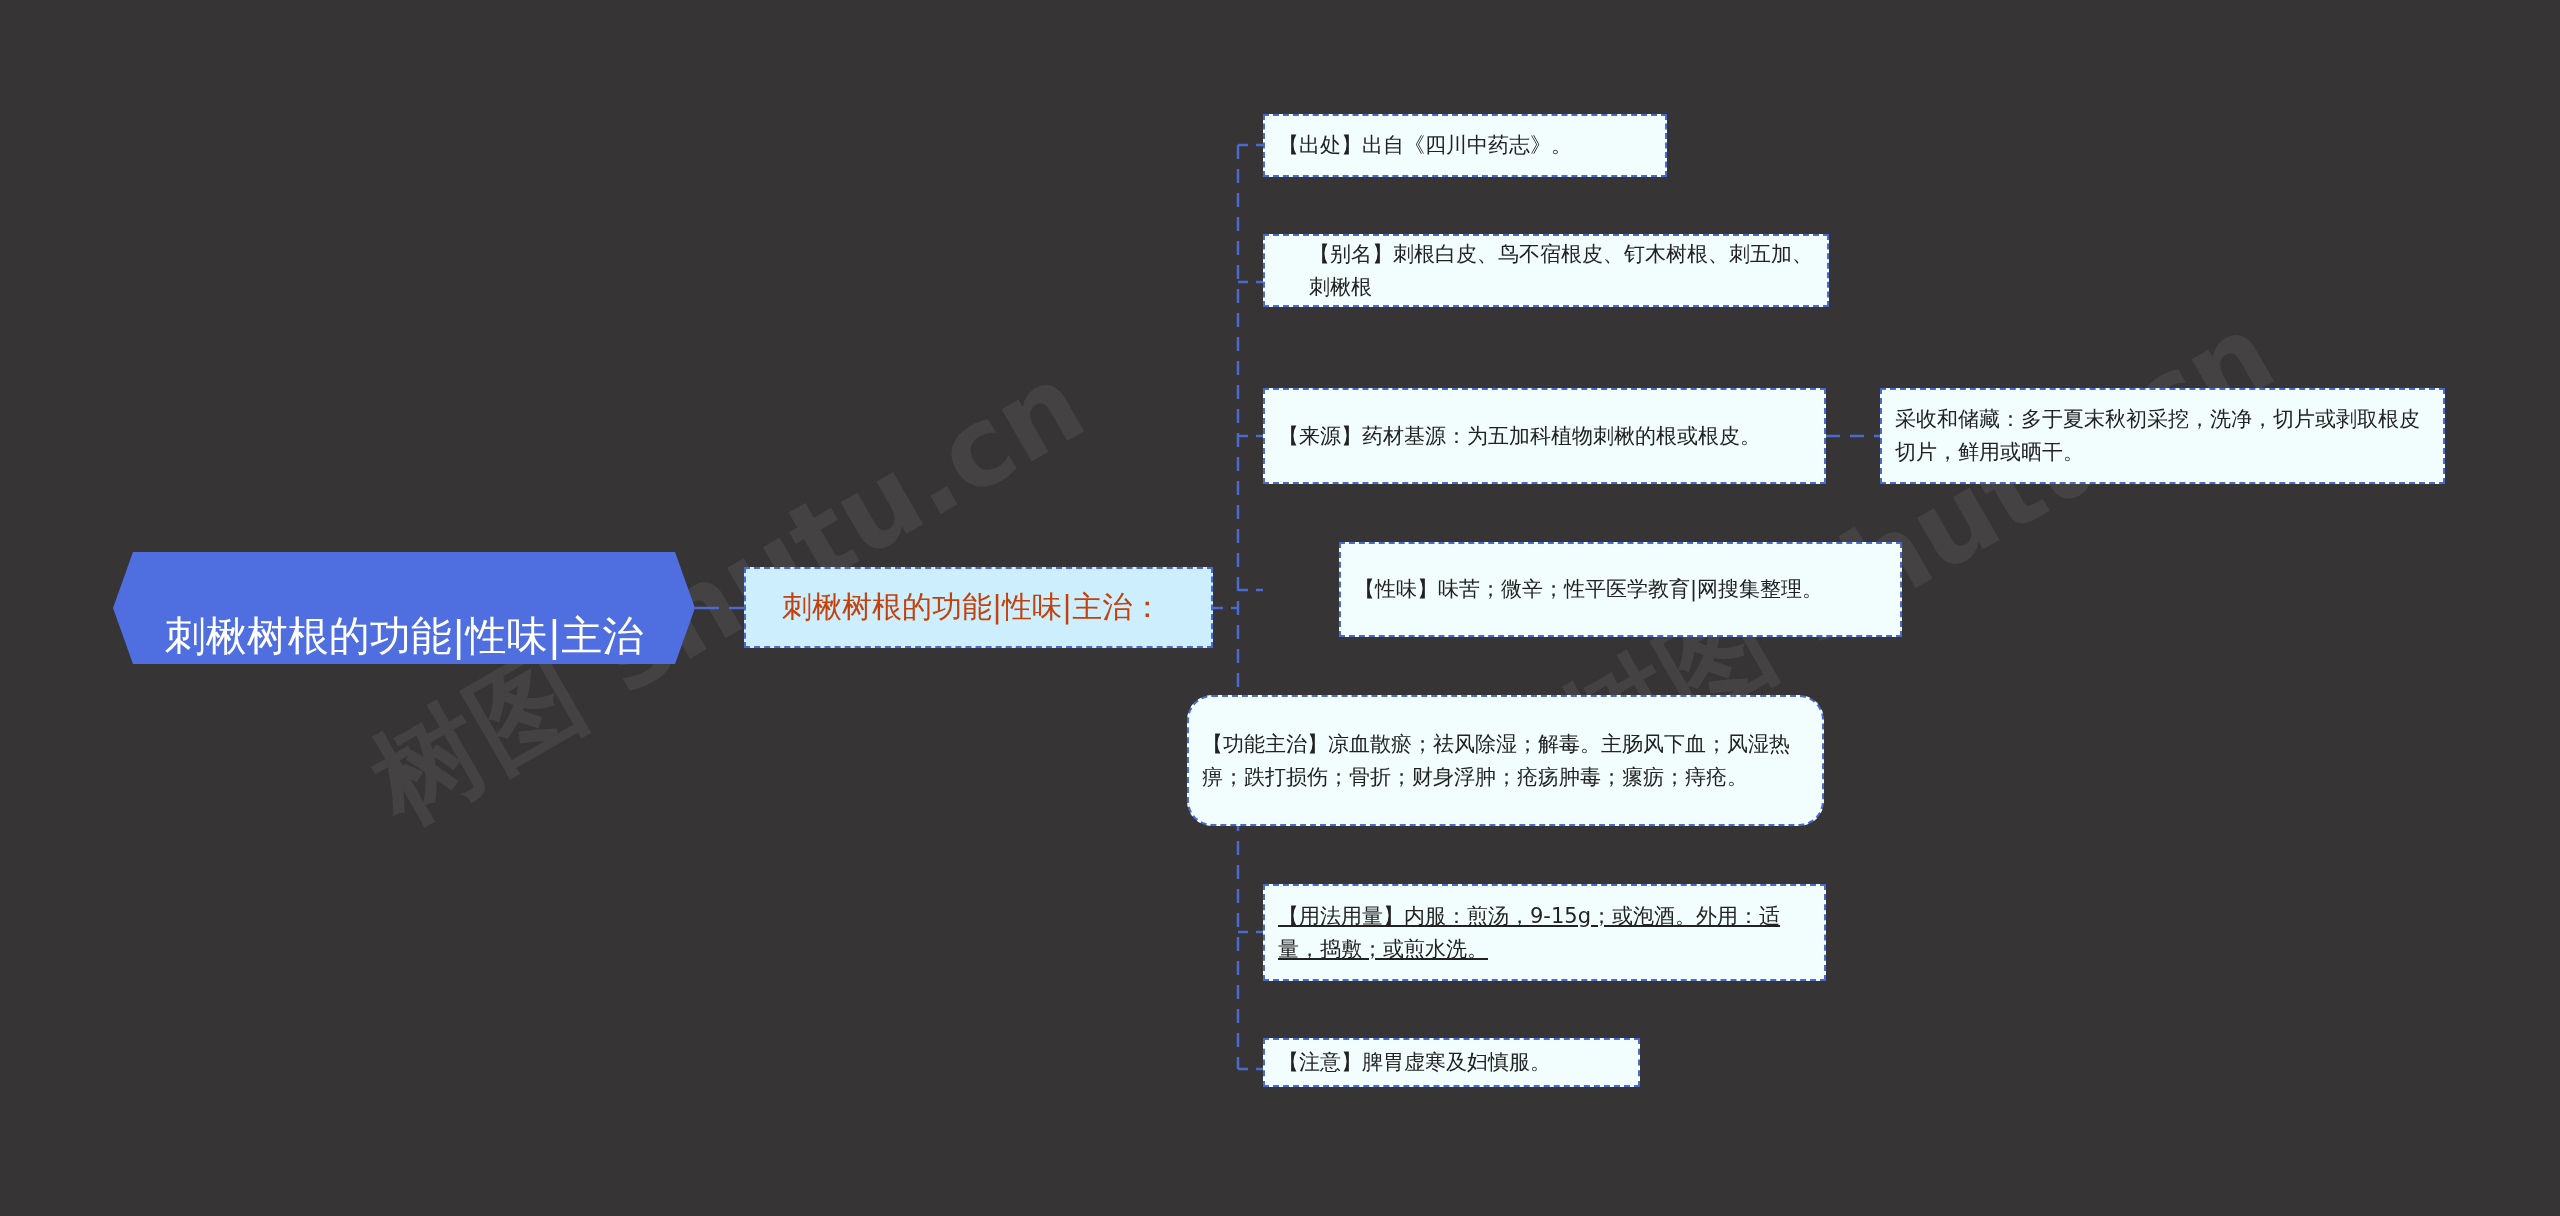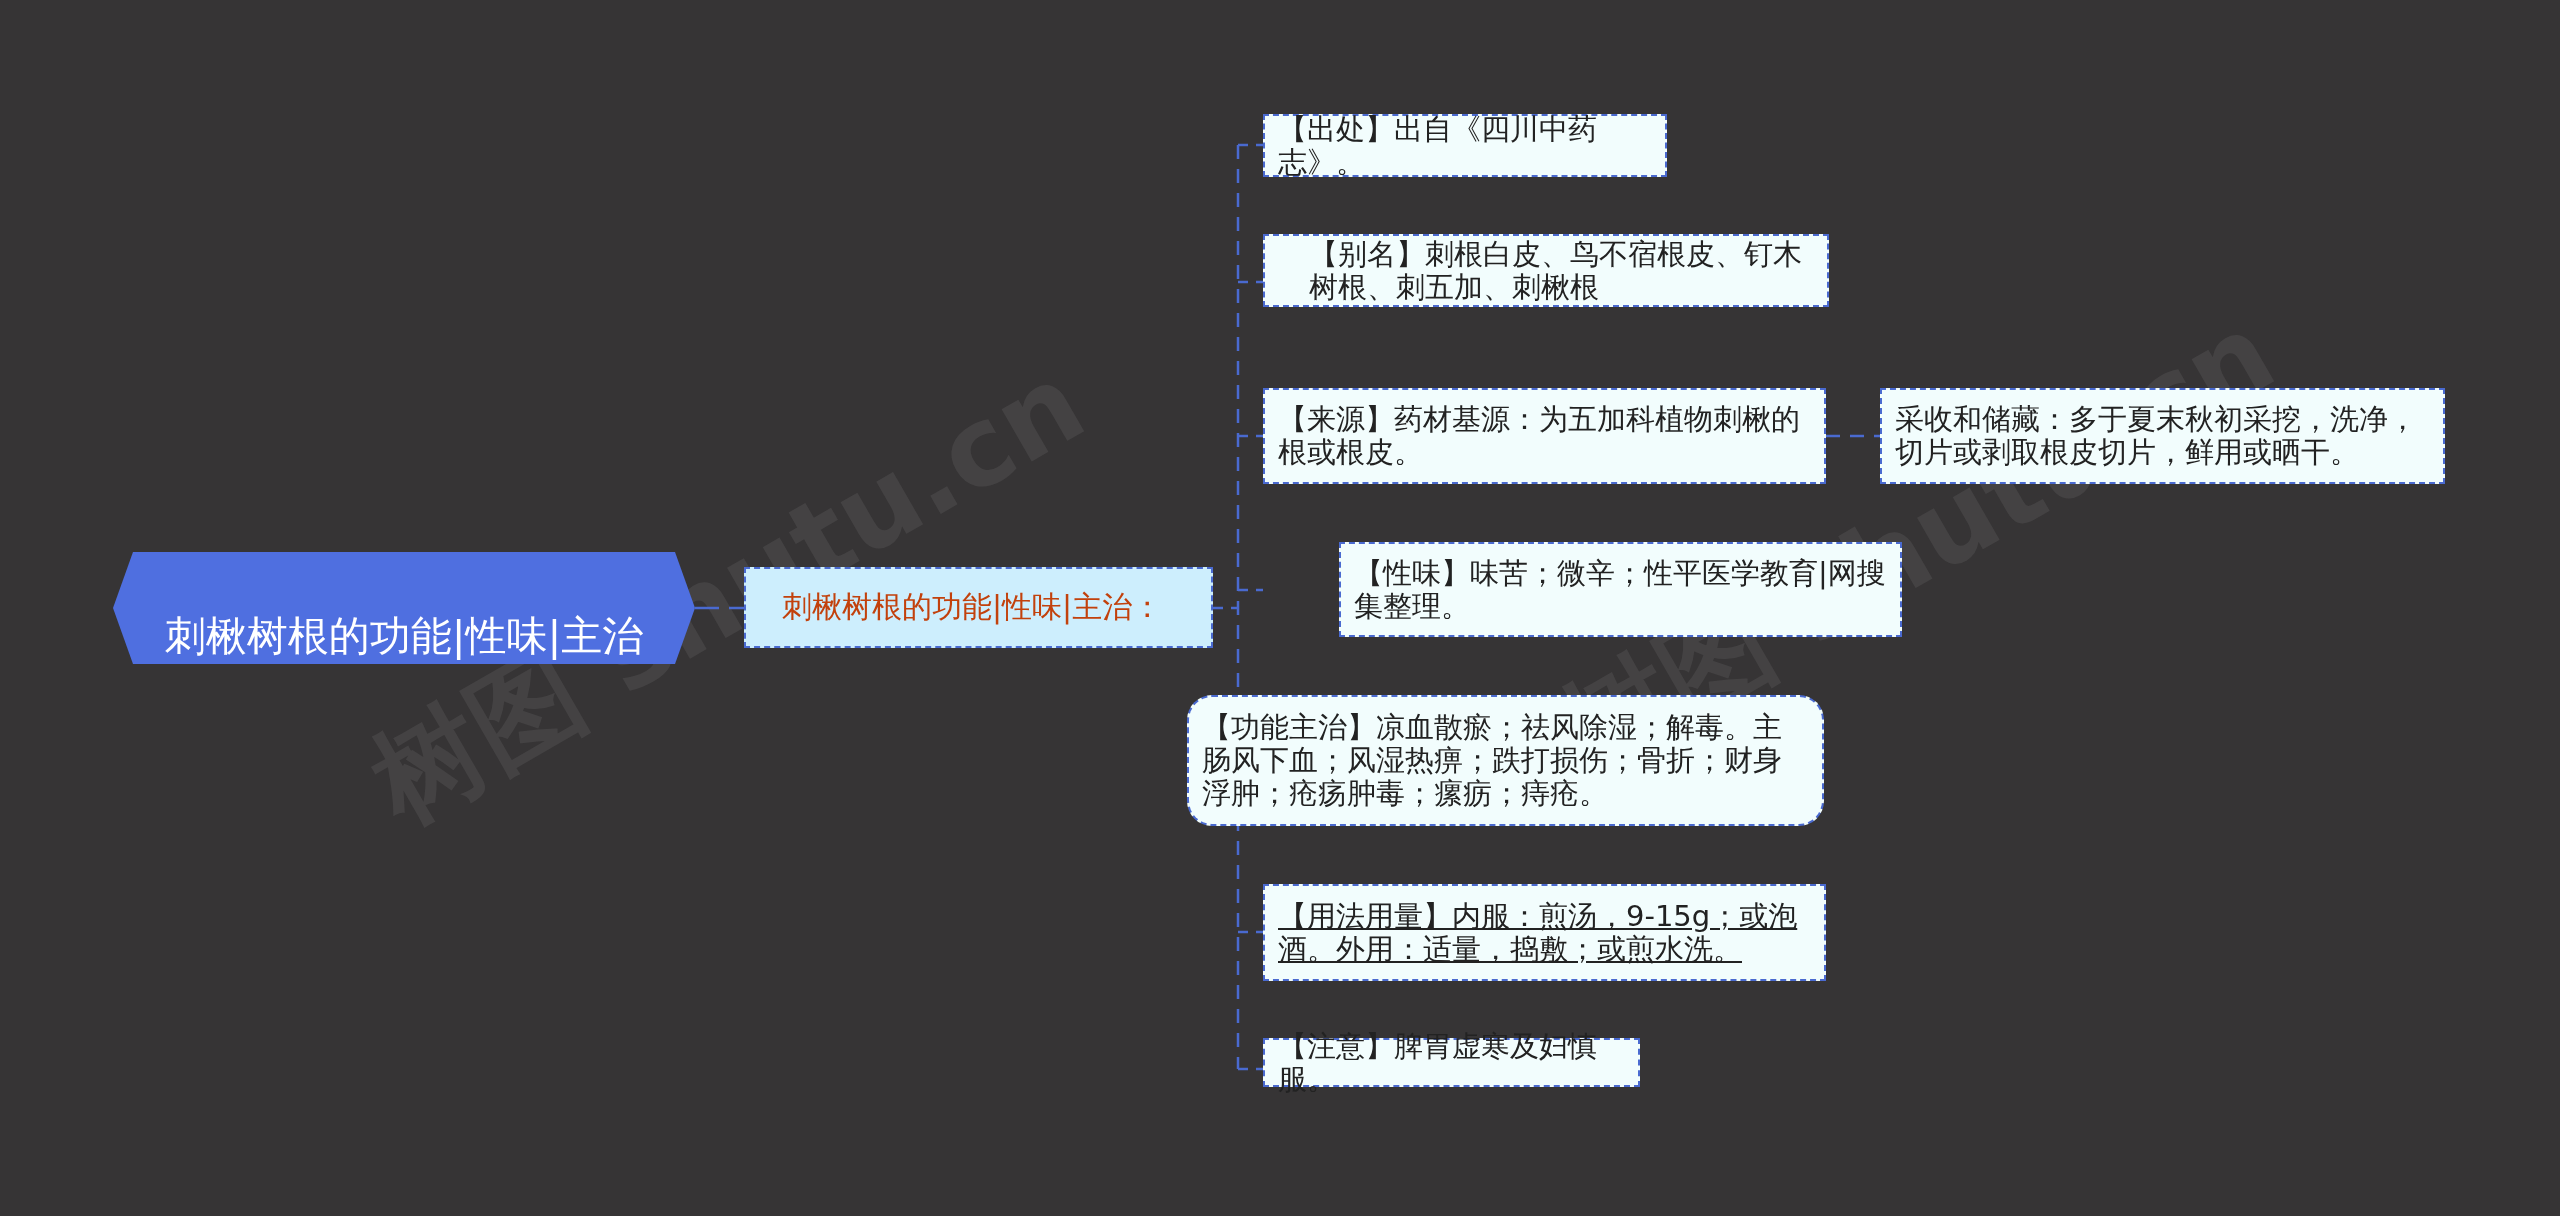--- a/index.html
+++ b/index.html
@@ -24,21 +24,21 @@
   }
   .l1 {
     position:absolute; left:744px; top:567px; width:469px; height:81px;
     box-sizing:border-box; background:#cdeefd;
     border:2px dashed #4a6ad0; color:#c2410c;
     font-size:30px; display:flex; align-items:center; padding-left:36px;
   }
   .leaf {
     position:absolute; box-sizing:border-box; background:#f2fdfd;
     border:2px dashed #4a6ad0; color:#222;
-    font-size:29px; line-height:33px; padding:12px 12px 12px 13px;
+    font-size:21px; line-height:33px; padding:12px 12px 12px 13px;
     display:flex; align-items:center;
   }
 </style>
 </head>
 <body>
 
 <div class="canvas">
 
   <div class="watermark" style="left:330px;top:520px;"><span>树图</span> <span>shutu.cn</span></div>
   <div class="watermark" style="left:1520px;top:470px;"><span>树图</span> <span>shutu.cn</span></div>

